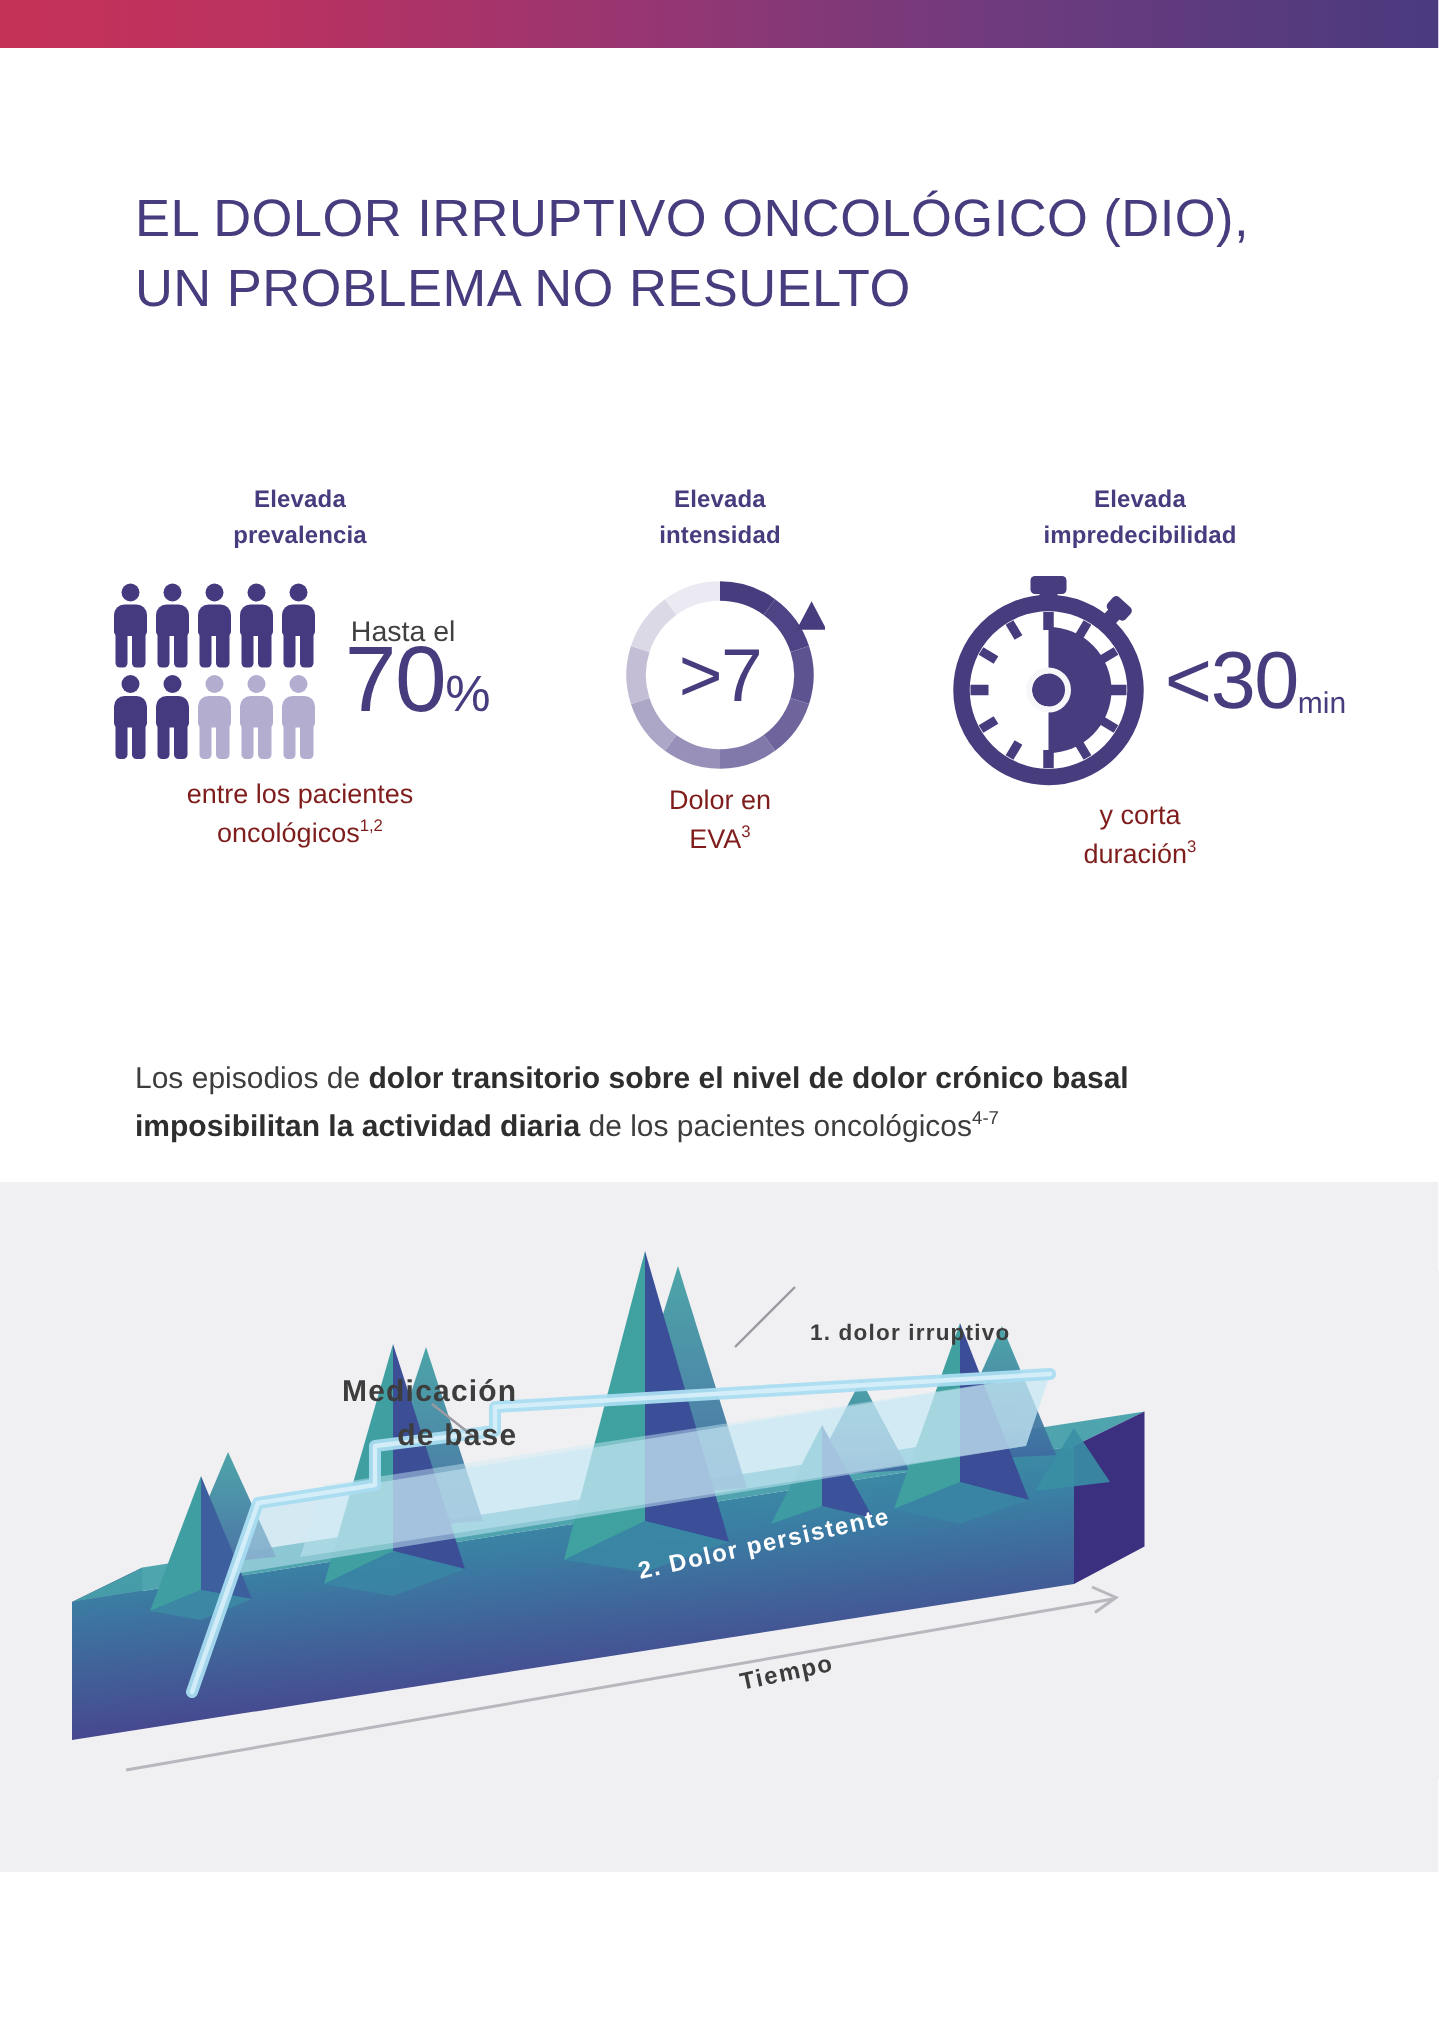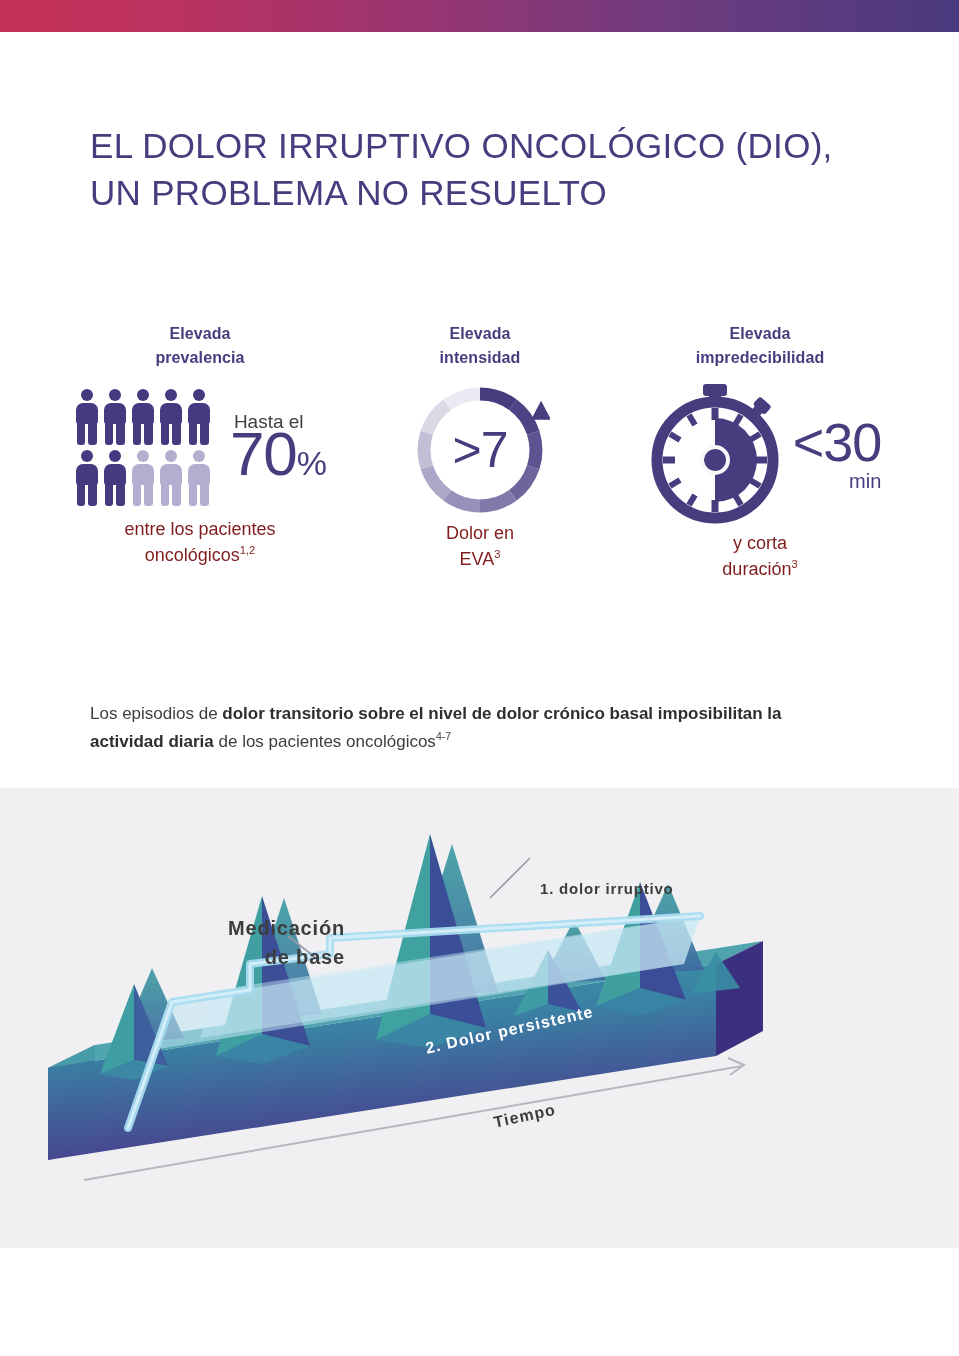--- a/index.html
+++ b/index.html
@@ -78,28 +78,28 @@
   
   .gauge{position:relative;width:140px;height:140px;}
   .gauge svg{display:block;}
   .gauge .val{
     position:absolute;inset:0;display:flex;align-items:center;justify-content:center;
     color:#463c7e;font-size:50px;font-weight:300;letter-spacing:-1px;
   }
 
   
   .watch-wrap{display:flex;align-items:center;gap:2px;}
-  .mins{display:flex;flex-direction:column;align-items:flex-start;color:#463c7e;}
+  .mins{display:flex;flex-direction:row;align-items:flex-start;color:#463c7e;}
   .mins .num{font-size:54px;font-weight:300;line-height:.95;letter-spacing:-1px;}
   .mins .lbl{font-size:20px;font-weight:300;align-self:flex-end;margin-top:2px;}
 
   
   .para{
     position:absolute;left:90px;top:683px;width:760px;
-    color:#3d3d3d;font-size:17px;line-height:1.62;font-weight:400;
+    color:#3d3d3d;font-size:20px;line-height:1.62;font-weight:400;
   }
   .para b{font-weight:bold;color:#2e2e2e;}
 
   
   .panel{
     position:absolute;left:0;top:788px;width:959px;height:460px;
     background:#f0f0f2;overflow:hidden;
   }
   .panel svg{position:absolute;left:0;top:0;}
   .chart-lbl{

